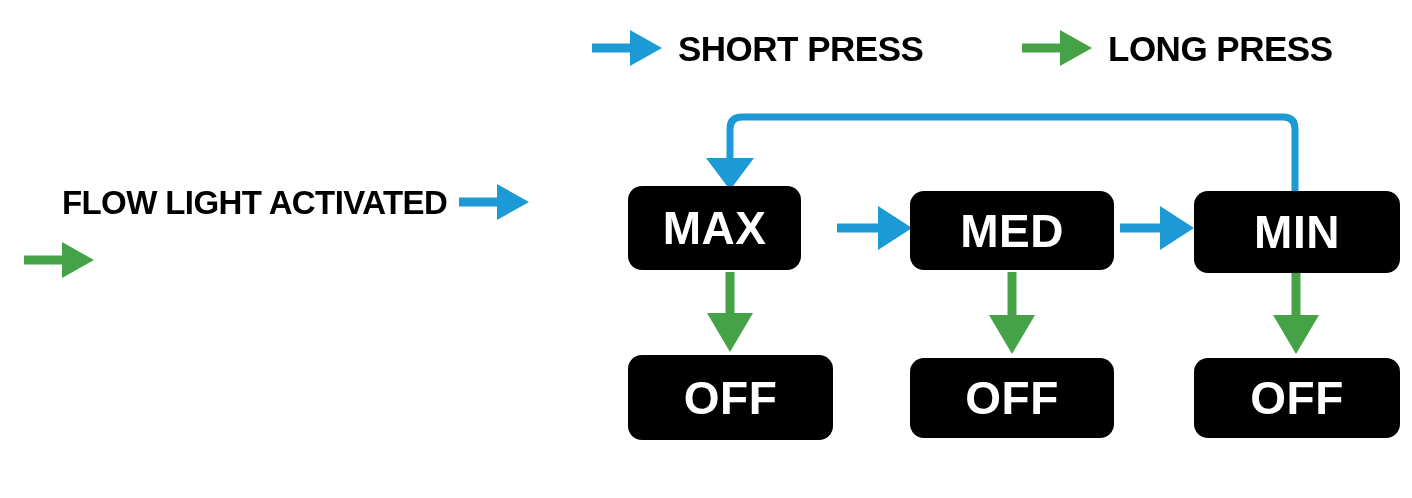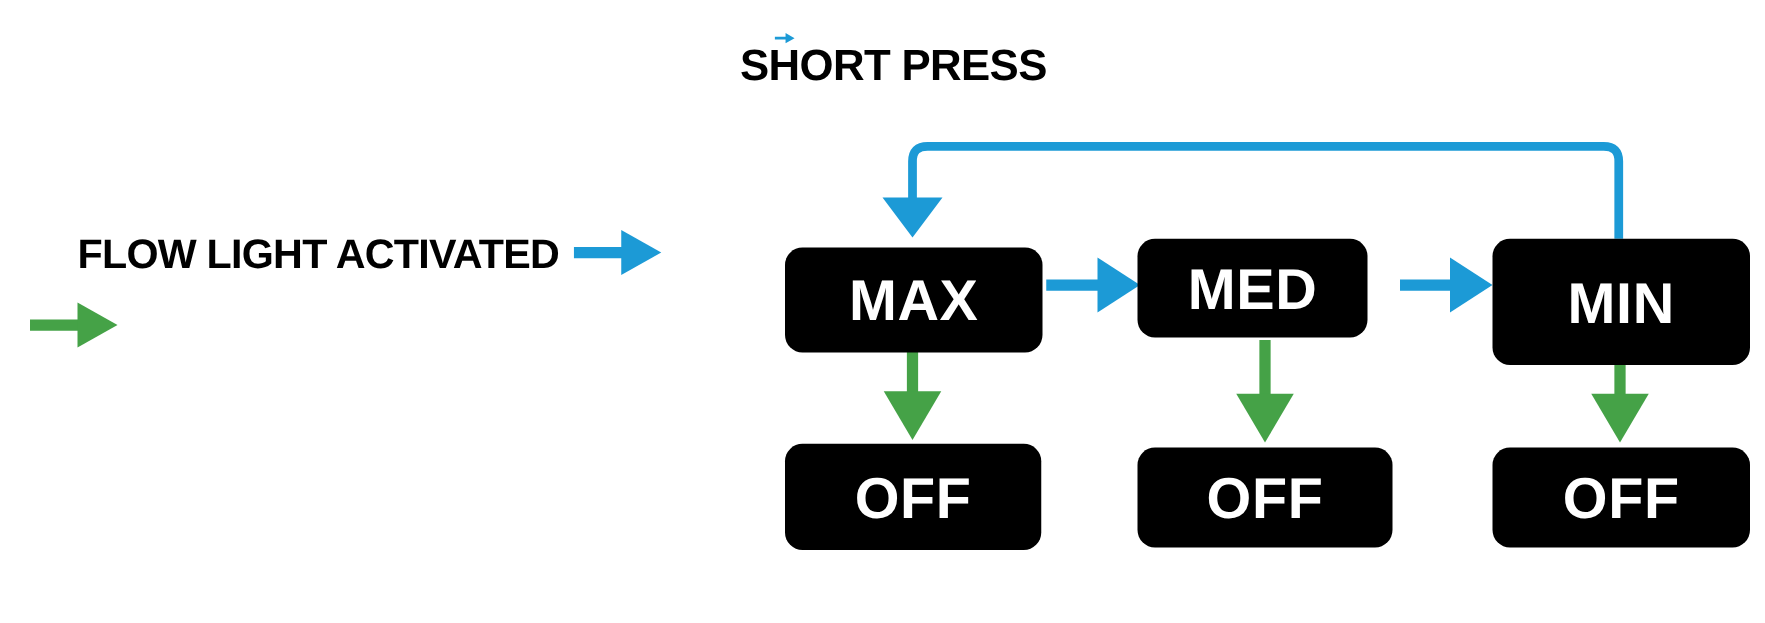--- a/index.html
+++ b/index.html
@@ -23,23 +23,22 @@
     top: 0;
     width: 1412px;
     height: 498px;
     pointer-events: none;
   }
 
   
   .legend-item {
     position: absolute;
     display: flex;
-    align-items: flex-start;
+    align-items: center;
     height: 44px;
-    flex-direction: column;
   }
   .legend-label {
     font-size: 35px;
     font-weight: 700;
     letter-spacing: -0.5px;
     color: #000000;
     white-space: nowrap;
     line-height: 1;
   }
   #legend-short { left: 592px; top: 26px; }
@@ -76,23 +75,23 @@
     align-items: center;
     justify-content: center;
   }
   .state-box .state-label {
     color: #ffffff;
     font-size: 46px;
     font-weight: 700;
     letter-spacing: 0.5px;
     line-height: 1;
   }
-  #box-max { left: 628px;  top: 198px; width: 206px; height: 84px; }
-  #box-med { left: 910px;  top: 191px; width: 184px; height: 79px; }
-  #box-min { left: 1194px; top: 191px; width: 206px; height: 101px; }
+  #box-max { left: 628px;  top: 186px; width: 173px; height: 84px; }
+  #box-med { left: 910px;  top: 191px; width: 204px; height: 79px; }
+  #box-min { left: 1194px; top: 191px; width: 206px; height: 82px; }
 
   #box-off-1 { left: 628px;  top: 355px; width: 205px; height: 85px; }
   #box-off-2 { left: 910px;  top: 358px; width: 204px; height: 80px; }
   #box-off-3 { left: 1194px; top: 358px; width: 206px; height: 80px; }
 </style>
 </head>
 <body>
 
 <div id="canvas">
 
@@ -130,20 +129,27 @@
   </svg>
 
   <div class="legend-item" id="legend-short">
     <svg class="legend-arrow" width="72" height="40" viewBox="0 0 72 40" xmlns="http://www.w3.org/2000/svg">
       <line x1="0" y1="20" x2="42" y2="20" stroke="#1C9AD6" stroke-width="9"></line>
       <polygon points="38,2 70,20 38,38" fill="#1C9AD6"></polygon>
     </svg>
     <span class="legend-label">SHORT PRESS</span>
   </div>
 
+  <div class="legend-item" id="legend-long">
+    <svg class="legend-arrow" width="72" height="40" viewBox="0 0 72 40" xmlns="http://www.w3.org/2000/svg">
+      <line x1="0" y1="20" x2="42" y2="20" stroke="#45A247" stroke-width="9"></line>
+      <polygon points="38,2 70,20 38,38" fill="#45A247"></polygon>
+    </svg>
+    <span class="legend-label">LONG PRESS</span>
+  </div>
 
   <div class="input-row" id="row-activated">
     <span class="input-label">FLOW LIGHT ACTIVATED</span>
     <svg class="input-arrow" width="72" height="40" viewBox="0 0 72 40" xmlns="http://www.w3.org/2000/svg">
       <line x1="0" y1="20" x2="42" y2="20" stroke="#1C9AD6" stroke-width="9"></line>
       <polygon points="38,2 70,20 38,38" fill="#1C9AD6"></polygon>
     </svg>
   </div>
 
   <div class="input-row" id="row-deactivated">

